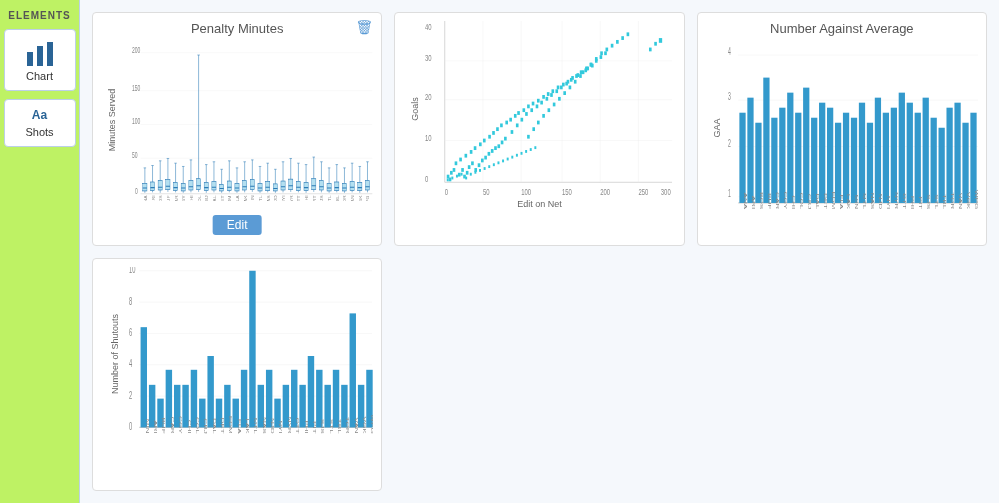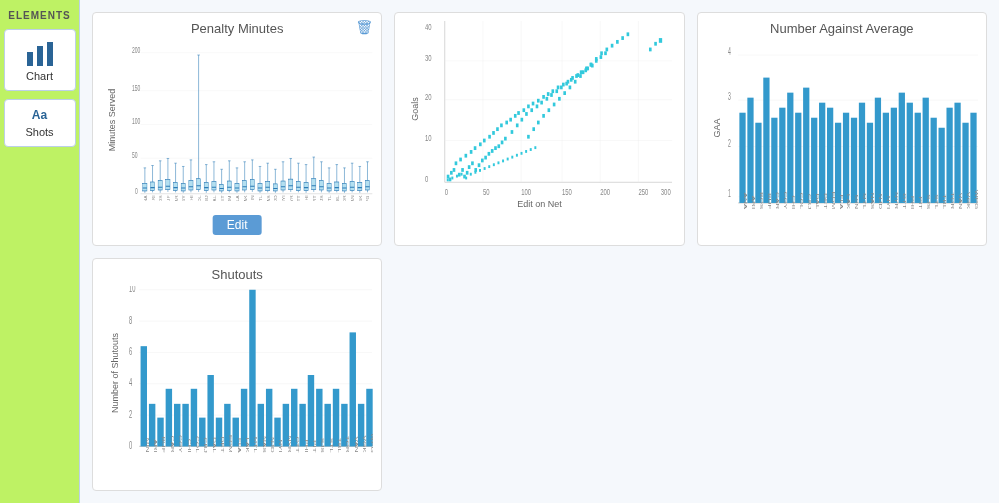--- a/index.html
+++ b/index.html
@@ -626,21 +626,20 @@
               <text transform="translate(406,135) rotate(90)">VAN</text>
               <text transform="translate(420,135) rotate(90)">VGK</text>
               <text transform="translate(434,135) rotate(90)">WPG</text>
             </g>
           </svg>
         </div>
       </div>
     </div>
 
     <div class="chart-container">
-      <div class="chart-title">Shutouts</div>
       <div style="display:flex;height:calc(100% - 40px);min-height:120px;">
         <div style="width:28px;display:flex;align-items:center;justify-content:center;">
           <span style="transform:rotate(-90deg);white-space:nowrap;font-size:9px;color:#666;">Number of Shutouts</span>
         </div>
         <div style="flex:1;position:relative;">
           <svg id="shutouts-svg" width="100%" height="100%" viewBox="0 0 380 140" preserveAspectRatio="none">
 
             <text x="0" y="130" font-size="9" fill="#888">0</text>
             <text x="0" y="105" font-size="9" fill="#888">2</text>
             <text x="0" y="80" font-size="9" fill="#888">4</text>

